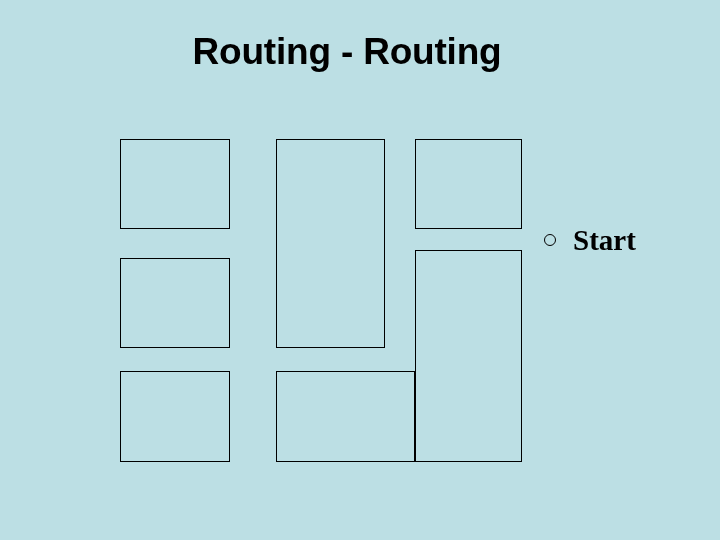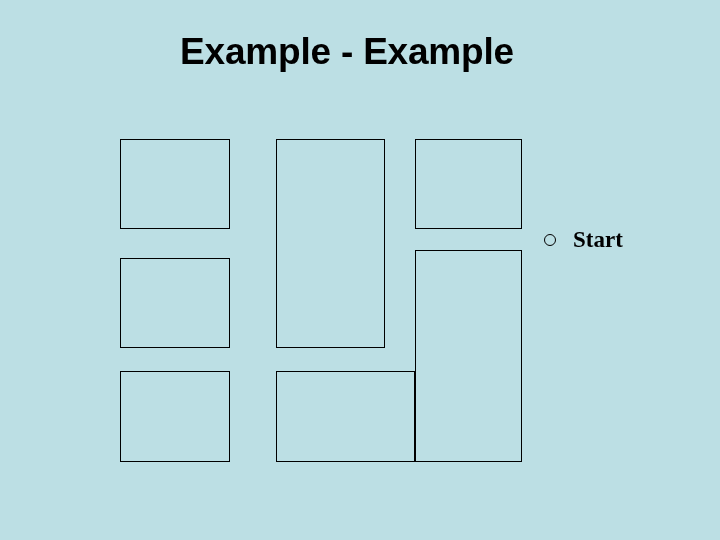--- a/index.html
+++ b/index.html
@@ -66,32 +66,32 @@
     width: 10px;
     height: 10px;
     border: 1px solid #000000;
     border-radius: 50%;
     background: transparent;
   }
   #legend .legend-label {
     margin-left: 14px;
     font-family: "Liberation Serif", serif;
     font-weight: bold;
-    font-size: 23px;
+    font-size: 29px;
     line-height: 26px;
     color: #000000;
     white-space: nowrap;
   }
 </style>
 </head>
 <body>
 
 <div id="slide" style="background: rgb(188, 223, 228);">
 
-  <div id="slide-title" style="color: rgb(0, 0, 0);">Example - Example</div>
+  <div id="slide-title" style="color: rgb(0, 0, 0);">Routing - Routing</div>
 
   <div id="floorplan">
     <div class="block" style="left: 120px; top: 139px; width: 110px; height: 90px; border-color: rgb(0, 0, 0);"></div>
     <div class="block" style="left: 120px; top: 258px; width: 110px; height: 90px; border-color: rgb(0, 0, 0);"></div>
     <div class="block" style="left: 120px; top: 371px; width: 110px; height: 91px; border-color: rgb(0, 0, 0);"></div>
     <div class="block" style="left: 276px; top: 139px; width: 109px; height: 209px; border-color: rgb(0, 0, 0);"></div>
     <div class="block" style="left: 276px; top: 371px; width: 139px; height: 91px; border-color: rgb(0, 0, 0);"></div>
     <div class="block" style="left: 415px; top: 139px; width: 107px; height: 90px; border-color: rgb(0, 0, 0);"></div>
     <div class="block" style="left: 415px; top: 250px; width: 107px; height: 212px; border-color: rgb(0, 0, 0);"></div>
   </div>

